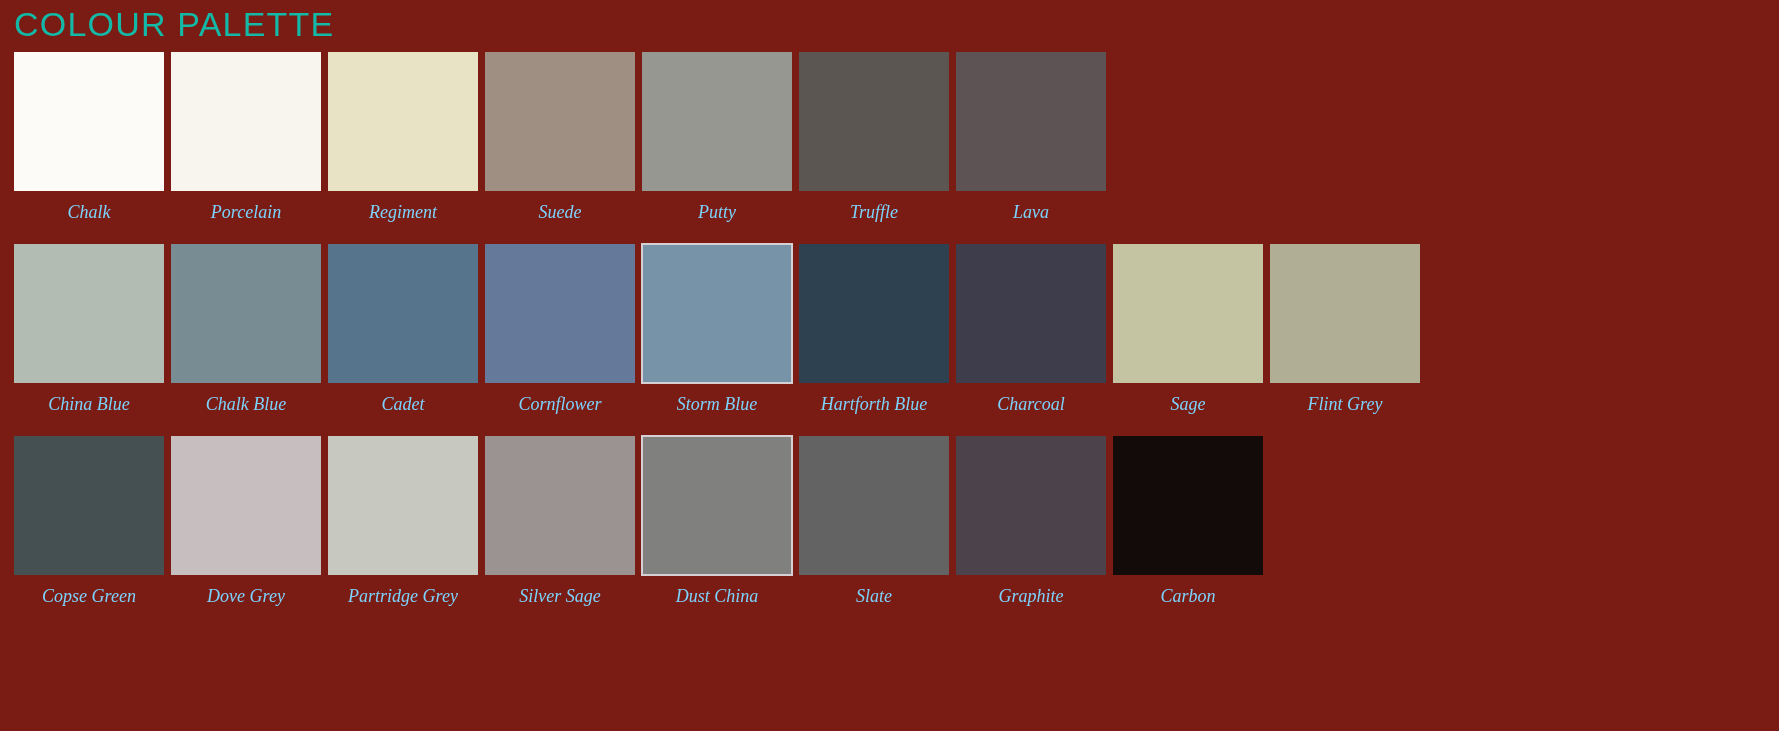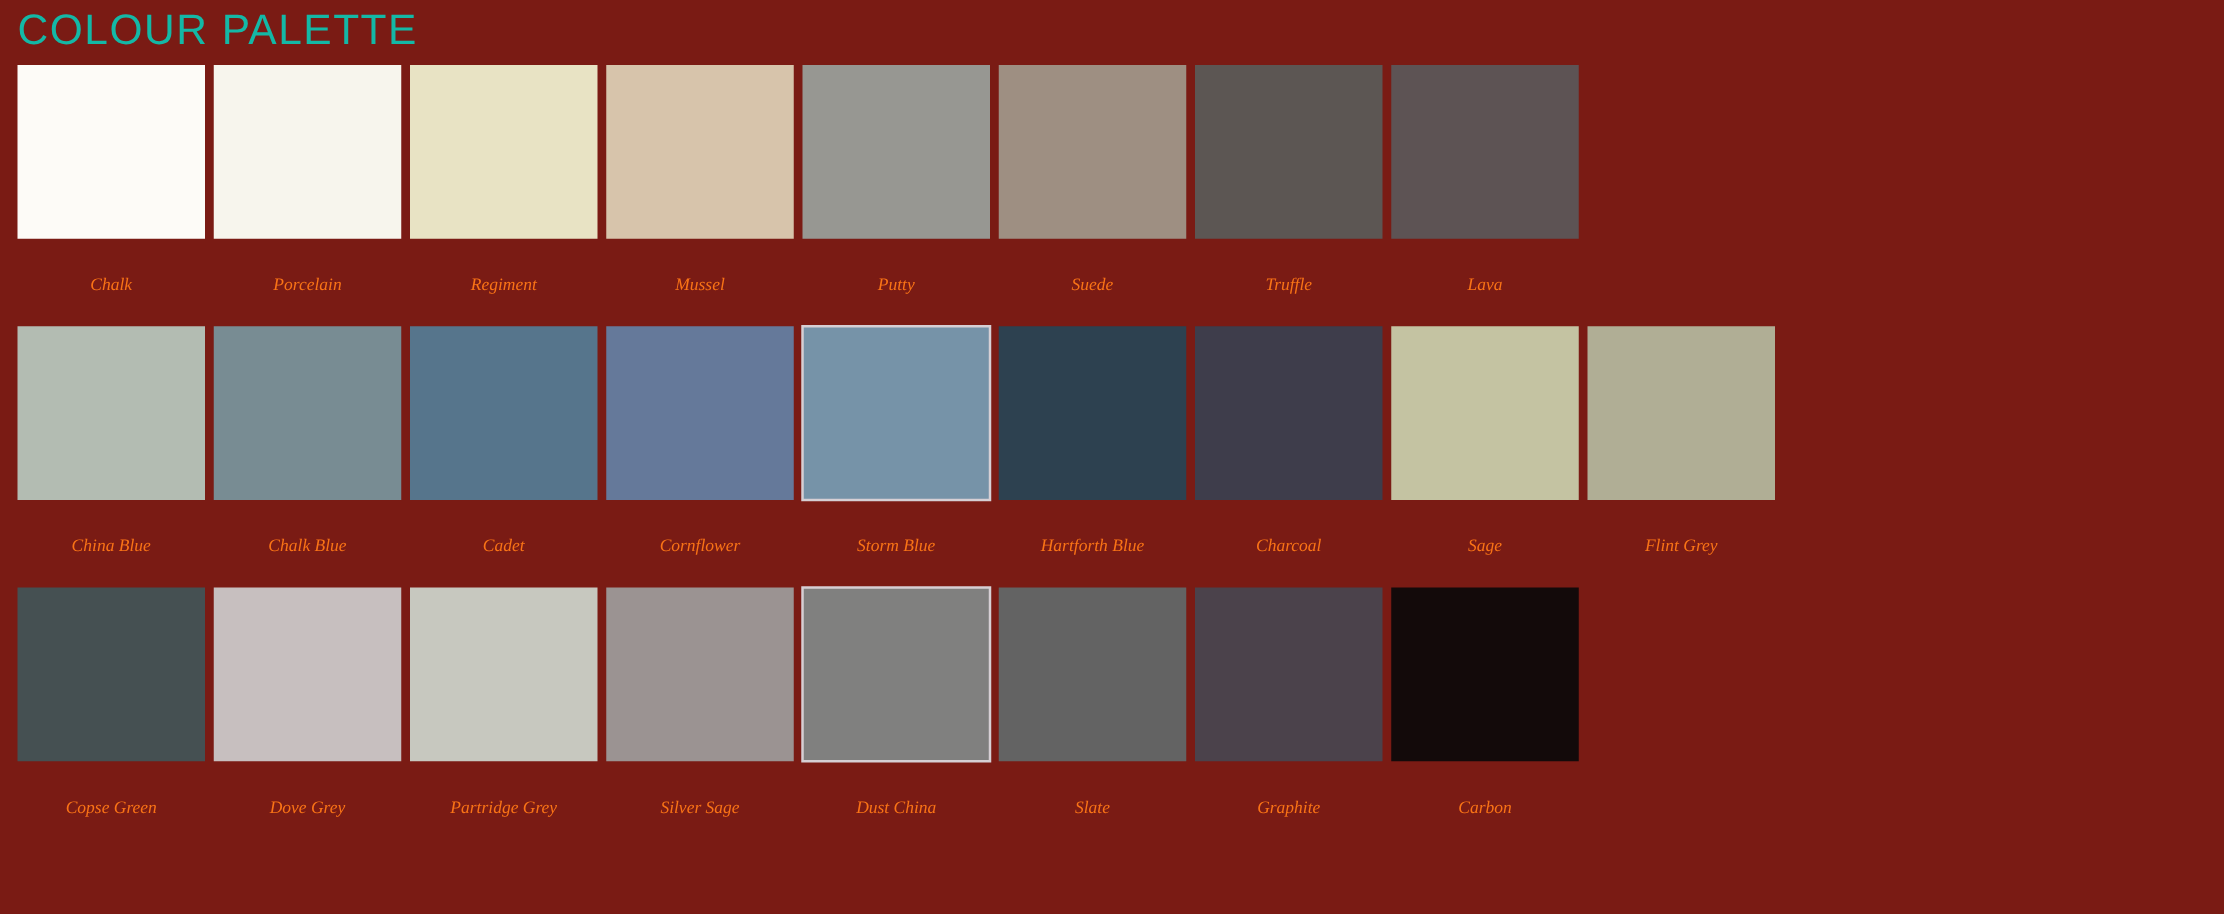--- a/index.html
+++ b/index.html
@@ -55,23 +55,23 @@
   .swatch-chip.selected {
     outline: 2px solid #d6cfd4;
     outline-offset: -1px;
   }
   .swatch-label {
     display: block;
     width: 150px;
     text-align: center;
     font-family: "Liberation Serif", "DejaVu Serif", serif;
     font-style: italic;
-    font-size: 14px;
-    color: #f97316;
-    padding-top: 28px;
+    font-size: 18px;
+    color: #7dd3fc;
+    padding-top: 11px;
     line-height: 20px;
     white-space: nowrap;
   }
   .row-3 .swatch-cell.empty .swatch-chip,
   .row-3 .swatch-cell.empty .swatch-label { visibility: hidden; }
 </style>
 </head>
 <body style="background: rgb(122, 27, 20);">
 
 <div class="page">
@@ -87,30 +87,26 @@
       </div>
       <div class="swatch-cell">
         <span class="swatch-chip" style="background-color: rgb(247, 245, 237);"></span>
         <span class="swatch-label">Porcelain</span>
       </div>
       <div class="swatch-cell">
         <span class="swatch-chip" style="background-color: rgb(232, 227, 196);"></span>
         <span class="swatch-label">Regiment</span>
       </div>
       <div class="swatch-cell">
-        <span class="swatch-chip" style="background-color: rgb(215, 196, 171);"></span>
-        <span class="swatch-label">Mussel</span>
+        <span class="swatch-chip" style="background-color: rgb(158, 143, 130);"></span>
+        <span class="swatch-label">Suede</span>
       </div>
       <div class="swatch-cell">
         <span class="swatch-chip" style="background-color: rgb(151, 151, 146);"></span>
         <span class="swatch-label">Putty</span>
-      </div>
-      <div class="swatch-cell">
-        <span class="swatch-chip" style="background-color: rgb(158, 143, 130);"></span>
-        <span class="swatch-label">Suede</span>
       </div>
       <div class="swatch-cell">
         <span class="swatch-chip" style="background-color: rgb(92, 86, 83);"></span>
         <span class="swatch-label">Truffle</span>
       </div>
       <div class="swatch-cell">
         <span class="swatch-chip" style="background-color: rgb(93, 83, 84);"></span>
         <span class="swatch-label">Lava</span>
       </div>
     </div>

